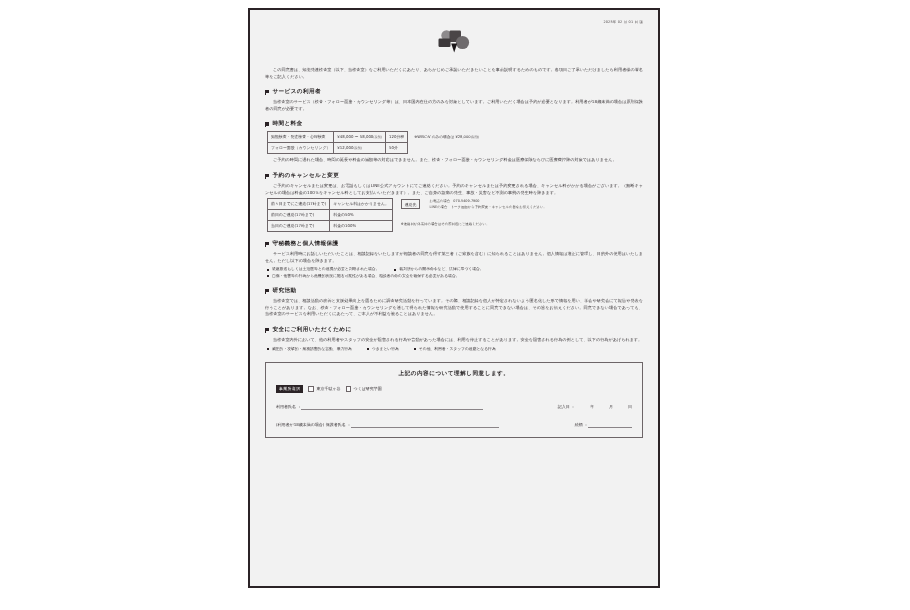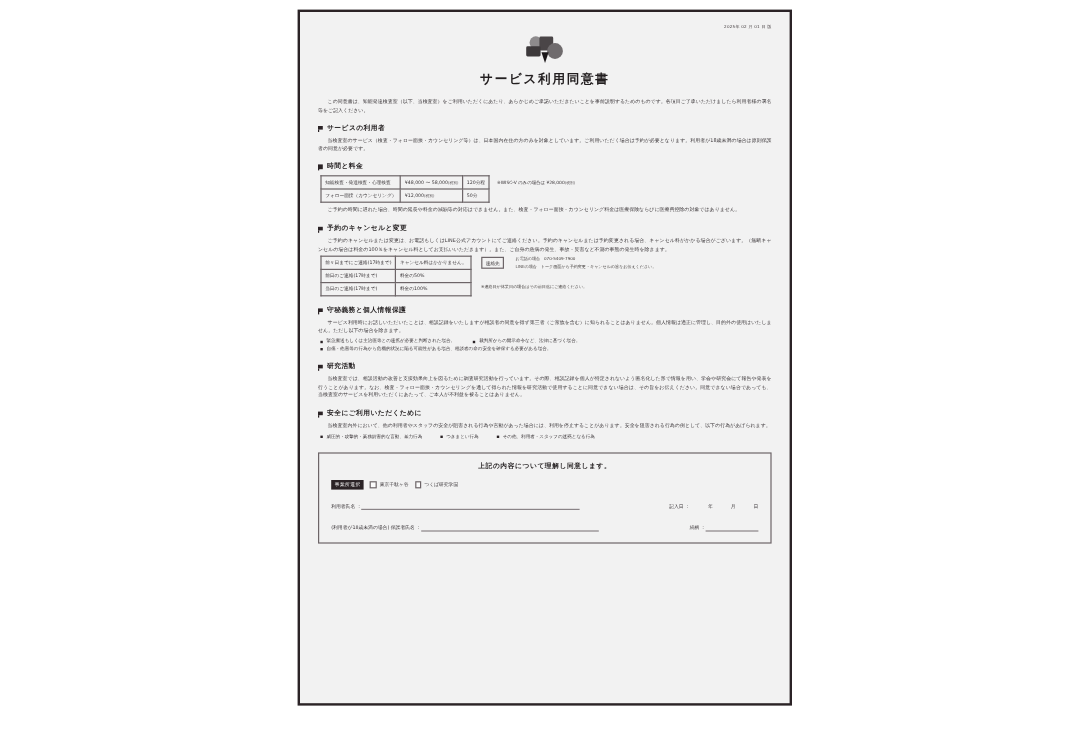--- a/index.html
+++ b/index.html
@@ -280,21 +280,20 @@
     <div class="logo-wrap">
       <svg class="logo" viewBox="0 0 46 30">
         <circle cx="15.5" cy="7.5" r="5.2" fill="#8d8a8c"></circle>
         <rect x="18.5" y="2.5" width="11.5" height="11.5" rx="1.2" fill="#4a4547"></rect>
         <circle cx="31.5" cy="14.5" r="6.6" fill="#6f6b6d"></circle>
         <rect x="7.5" y="10.5" width="12" height="8.5" rx="1.2" fill="#3d393b"></rect>
         <path d="M20.2 15.5 L26.2 15.5 L23.2 24.5 Z" fill="#1b1719"></path>
       </svg>
     </div>
 
-    <h1 class="doc-title">サービス利用同意書</h1>
     <div class="title-rule"></div>
 
     <p class="para intro">この同意書は、知能発達検査室（以下、当検査室）をご利用いただくにあたり、あらかじめご承諾いただきたいことを事前説明するためのものです。各項目ご了承いただけましたら利用者様の署名等をご記入ください。</p>
 
     <div class="section">
       <div class="section-head">
         <span class="sec-marker"></span>
         <span class="section-title">サービスの利用者</span>
       </div>
       <p class="para">当検査室のサービス（検査・フォロー面接・カウンセリング等）は、日本国内在住の方のみを対象としています。ご利用いただく場合は予約が必要となります。利用者が18歳未満の場合は原則保護者の同意が必要です。</p>

